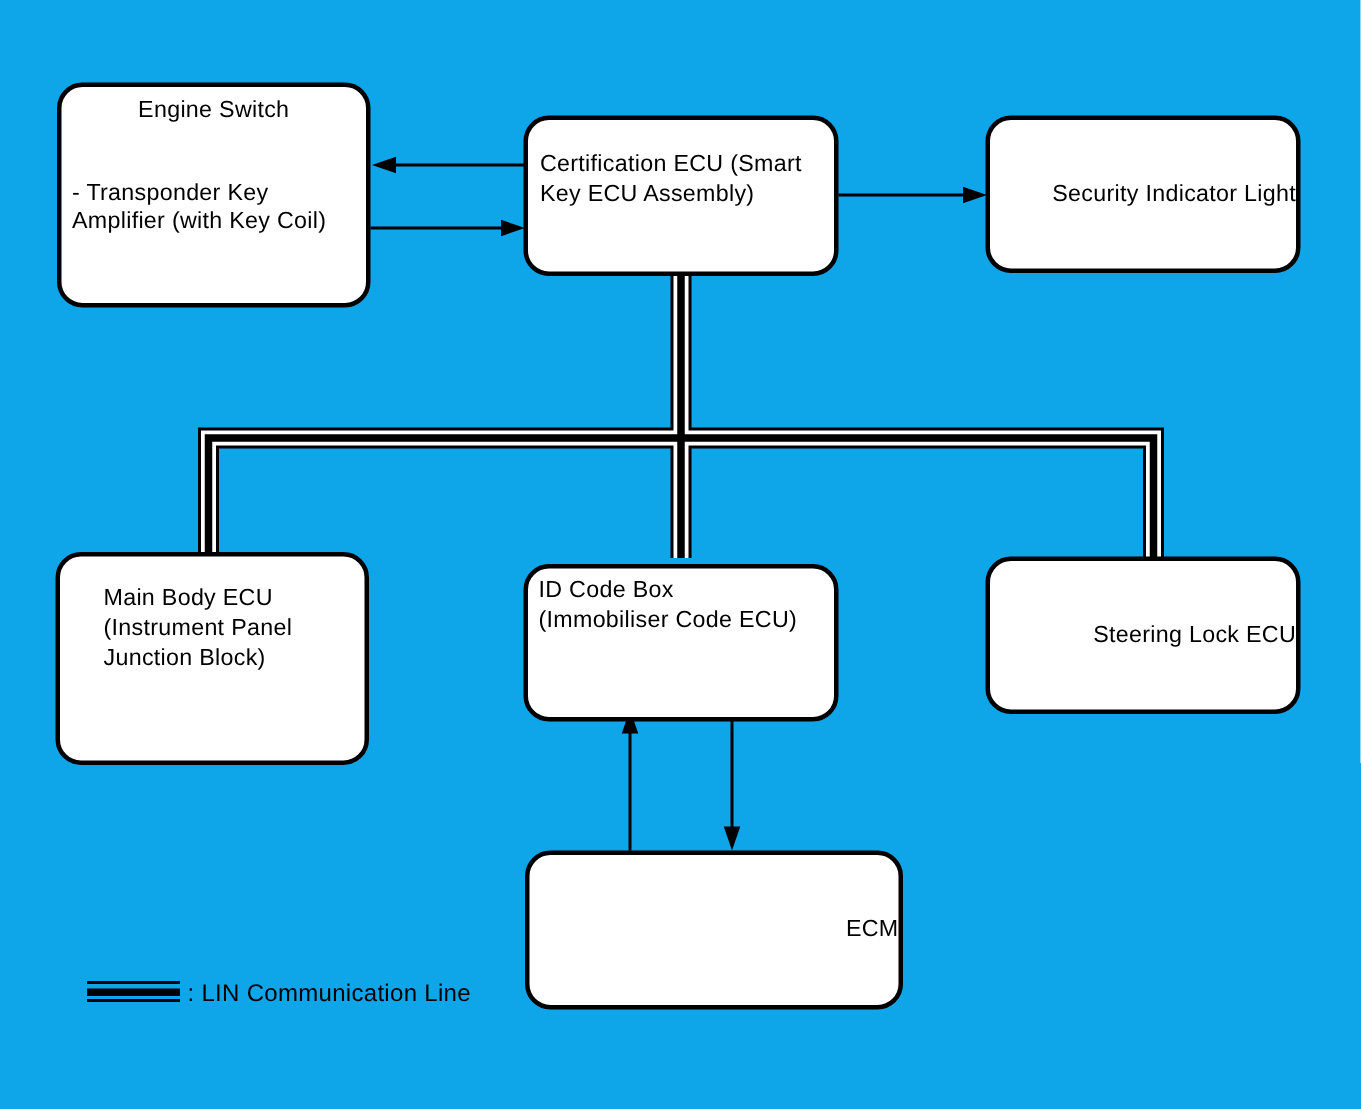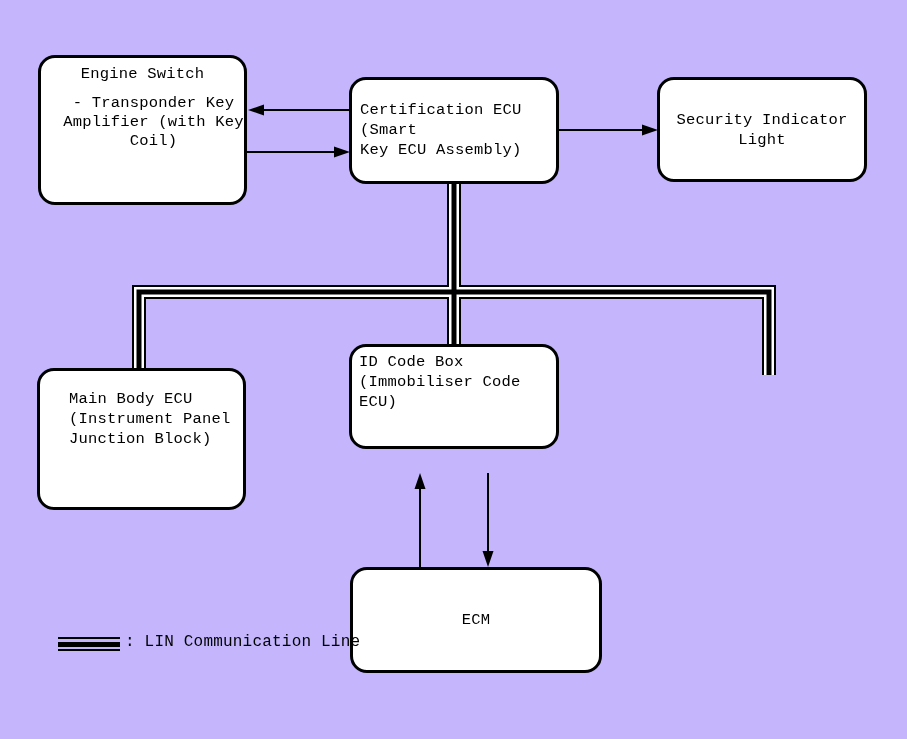--- a/index.html
+++ b/index.html
@@ -5,22 +5,22 @@
 <style>
   html, body {
     margin: 0;
     padding: 0;
     background: #ffffff;
   }
   .canvas {
     position: relative;
     width: 907px;
     height: 739px;
-    background: #c4b5fd;
-    font-family: Liberation Mono, monospace;
+    background: #0ea5e9;
+    font-family: Liberation Sans, sans-serif;
     color: #000000;
     overflow: hidden;
   }
   .connector-layer {
     position: absolute;
     left: 0;
     top: 0;
   }
   .node {
     position: absolute;
@@ -30,45 +30,45 @@
     background: #ffffff;
     font-size: 15.5px;
     line-height: 20px;
     letter-spacing: 0.2px;
   }
   .multiline { white-space: pre-line; }
   .node-engine-switch   { left: 38px;  top: 55px;  width: 209px; height: 150px; }
   .node-cert-ecu        { left: 349px; top: 77px;  width: 210px; height: 107px; padding: 20px 8px 0 8px; }
   .node-security-light  { left: 657px; top: 77px;  width: 210px; height: 105px; }
   .node-main-body-ecu   { left: 37px;  top: 368px; width: 209px; height: 142px; padding: 18px 8px 0 29px; }
-  .node-id-code-box     { left: 349px; top: 344px; width: 210px; height: 105px; padding: 5px 8px 0 7px; }
+  .node-id-code-box     { left: 349px; top: 376px; width: 210px; height: 105px; padding: 5px 8px 0 7px; }
   .node-steering-lock   { left: 657px; top: 371px; width: 210px; height: 105px; }
   .node-ecm             { left: 350px; top: 567px; width: 252px; height: 106px; }
   .centered {
     display: flex;
     align-items: center;
-    justify-content: center;
+    justify-content: flex-end;
     text-align: center;
   }
   .es-title {
     margin-top: 6px;
     text-align: center;
   }
   .es-detail {
-    margin-top: 10px;
-    padding-left: 22px;
+    margin-top: 35px;
+    padding-left: 7px;
     line-height: 19px;
-    text-align: center;
+    text-align: left;
   }
   .legend {
     position: absolute;
     left: 58px;
-    top: 633px;
+    top: 654px;
     display: flex;
-    align-items: flex-end;
+    align-items: flex-start;
   }
   .lin-symbol {
     width: 62px;
     height: 14px;
     box-sizing: border-box;
     border-top: 2px solid #000000;
     border-bottom: 2px solid #000000;
     display: flex;
     align-items: center;
   }
@@ -139,20 +139,23 @@
     <span>Security Indicator Light</span>
   </div>
 
   <div class="node node-main-body-ecu multiline">Main Body ECU
 (Instrument Panel
 Junction Block)</div>
 
   <div class="node node-id-code-box multiline">ID Code Box
 (Immobiliser Code ECU)</div>
 
+  <div class="node node-steering-lock centered">
+    <span>Steering Lock ECU</span>
+  </div>
 
   <div class="node node-ecm centered">
     <span>ECM</span>
   </div>
 
   <div class="legend">
     <div class="lin-symbol">
       <div class="lin-symbol-core"></div>
     </div>
     <div class="legend-label">: LIN Communication Line</div>

